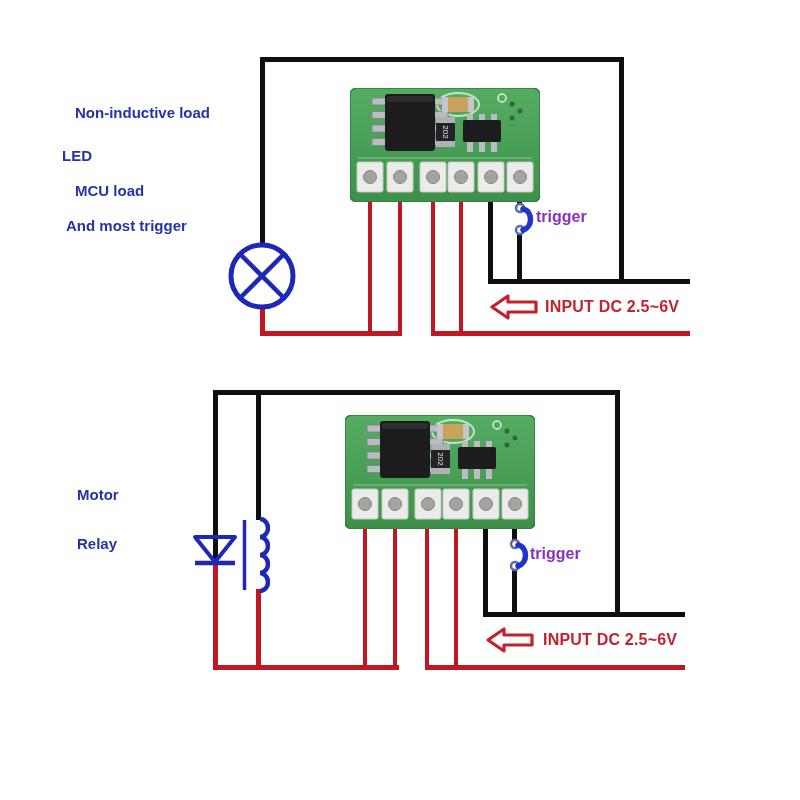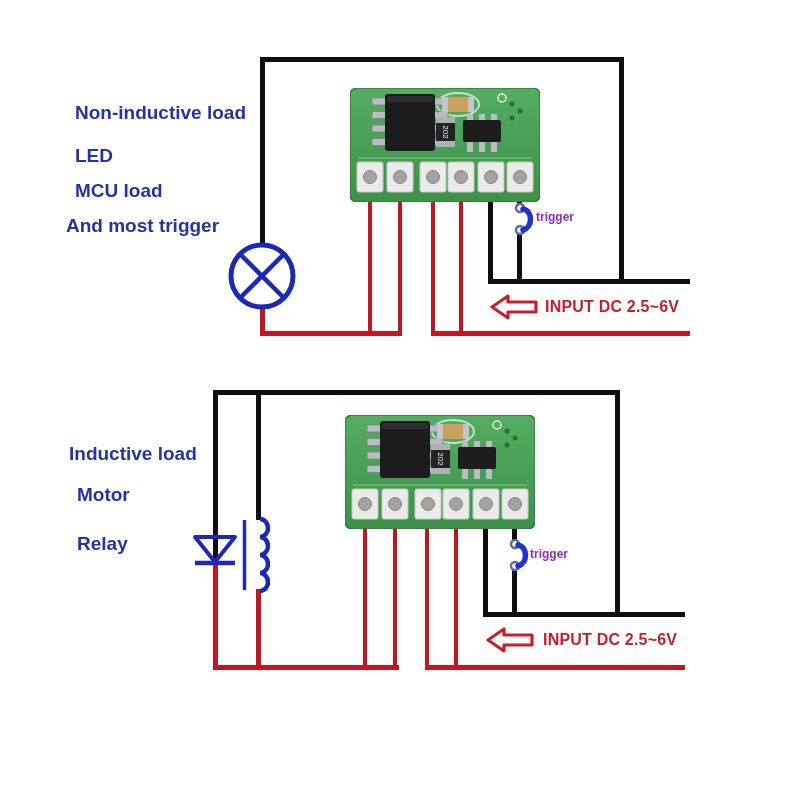--- a/index.html
+++ b/index.html
@@ -2,33 +2,33 @@
 <html><head>
 <meta charset="utf-8">
 <style>
   html,body{margin:0;padding:0;background:#ffffff;}
   #canvas{position:relative;width:800px;height:800px;background:#ffffff;overflow:hidden;
           font-family:"Liberation Sans", sans-serif;}
   .wire{position:absolute;}
   .wire.black{background:#0f0f0f;}
   .wire.red{background:#c01722;}
   .lbl{position:absolute;font-weight:700;white-space:nowrap;}
-  .lbl.blue{color:#2433a6;font-size:19px;line-height:24px;}
-  .lbl.purple{color:#8a2fc0;font-size:12px;line-height:26px;}
+  .lbl.blue{color:#2433a6;font-size:15px;line-height:24px;}
+  .lbl.purple{color:#8a2fc0;font-size:16px;line-height:26px;}
   .lbl.redtxt{color:#c5202d;font-size:16px;line-height:26px;letter-spacing:.2px;}
   .sym{position:absolute;}
   .module{position:absolute;}
 </style>
 </head>
 <body>
 
 <div id="canvas">
 
   <div class="lbl blue" style="left:75px;top:101px;">Non-inductive load</div>
-  <div class="lbl blue" style="left:75px;top:144px;">LED</div>
+  <div class="lbl blue" style="left:62px;top:144px;">LED</div>
   <div class="lbl blue" style="left:75px;top:179px;">MCU load</div>
   <div class="lbl blue" style="left:66px;top:214px;">And most trigger</div>
 
   <div class="wire black" style="left:260px;top:57px;width:364px;height:5px;"></div>
   <div class="wire black" style="left:260px;top:57px;width:5px;height:188px;"></div>
   <div class="wire black" style="left:619px;top:57px;width:5px;height:227px;"></div>
   <div class="wire black" style="left:488px;top:279px;width:202px;height:5px;"></div>
   <div class="wire black" style="left:488px;top:175px;width:5px;height:109px;"></div>
   <div class="wire black" style="left:517px;top:175px;width:5px;height:30px;"></div>
   <div class="wire black" style="left:517px;top:233px;width:5px;height:51px;"></div>
@@ -114,21 +114,20 @@
       <rect x="157" y="74" width="26" height="30" rx="2" fill="#ebebe9" stroke="#c9c9c5"></rect>
       <circle cx="20" cy="89" r="6.5" fill="#a3a3a1" stroke="#858583"></circle>
       <circle cx="50" cy="89" r="6.5" fill="#a3a3a1" stroke="#858583"></circle>
       <circle cx="83" cy="89" r="6.5" fill="#a3a3a1" stroke="#858583"></circle>
       <circle cx="111" cy="89" r="6.5" fill="#a3a3a1" stroke="#858583"></circle>
       <circle cx="141" cy="89" r="6.5" fill="#a3a3a1" stroke="#858583"></circle>
       <circle cx="170" cy="89" r="6.5" fill="#a3a3a1" stroke="#858583"></circle>
     </g>
   </svg>
 
-  <div class="lbl blue" style="left:69px;top:442px;">Inductive load</div>
   <div class="lbl blue" style="left:77px;top:483px;text-align:right;">Motor</div>
   <div class="lbl blue" style="left:77px;top:532px;">Relay</div>
 
   <div class="wire black" style="left:213px;top:390px;width:407px;height:5px;"></div>
   <div class="wire black" style="left:213px;top:390px;width:5px;height:172px;"></div>
   <div class="wire black" style="left:256px;top:390px;width:5px;height:130px;"></div>
   <div class="wire black" style="left:615px;top:390px;width:5px;height:227px;"></div>
   <div class="wire black" style="left:483px;top:612px;width:202px;height:5px;"></div>
   <div class="wire black" style="left:483px;top:505px;width:5px;height:112px;"></div>
   <div class="wire black" style="left:512px;top:505px;width:5px;height:35px;"></div>

